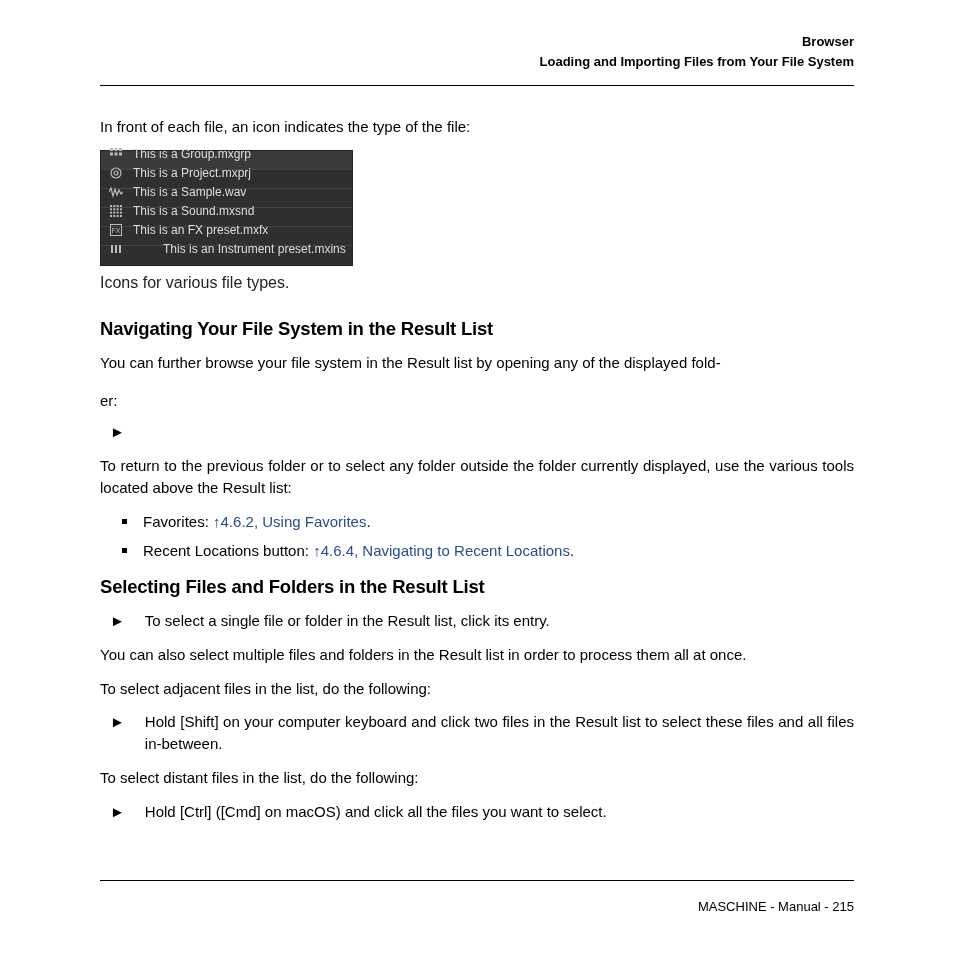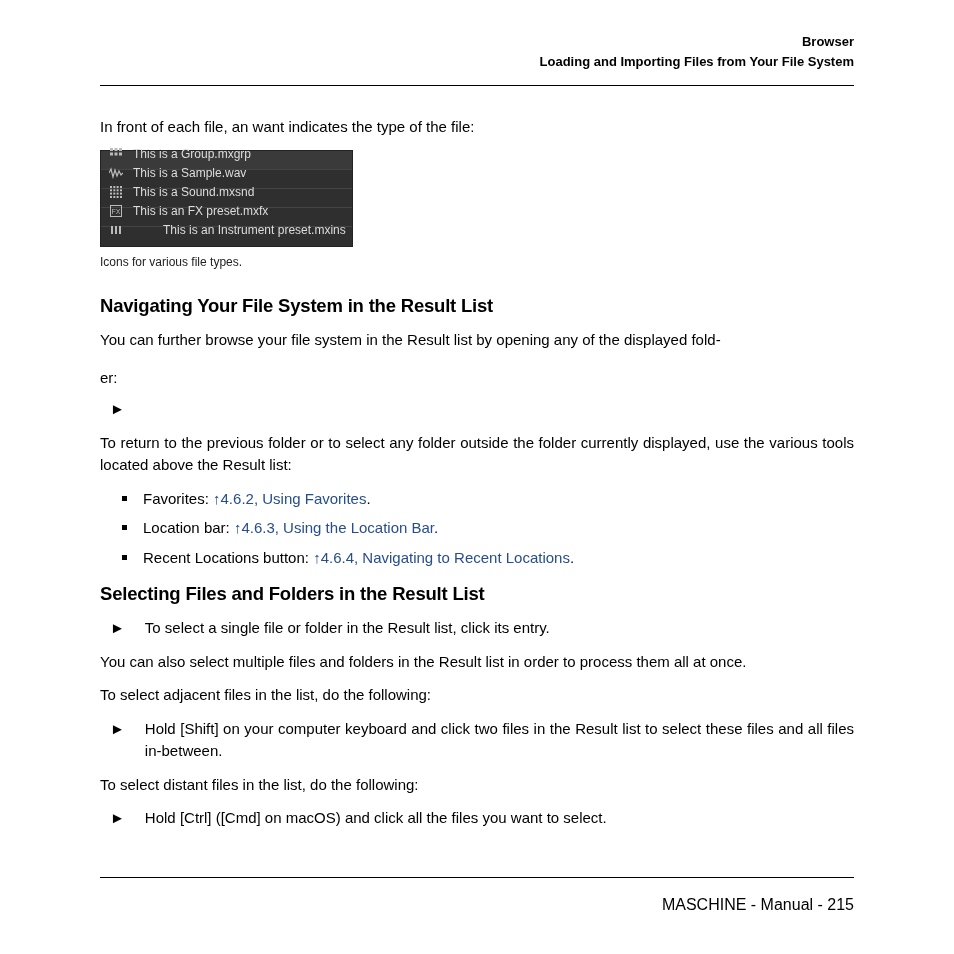--- a/index.html
+++ b/index.html
@@ -17,21 +17,21 @@
     font-size: 13px;
     line-height: 1.5;
     margin-bottom: 8px;
   }
   .header-title { font-weight: bold; }
   .header-sub { font-weight: bold; color: #000; }
   .header-rule { border: none; border-top: 1px solid #000; margin: 6px 0 30px 0; }
   .footer-rule { border: none; border-top: 1px solid #000; margin: 18px 0 10px 0; }
   .footer-line {
     text-align: right;
-    font-size: 16px;
+    font-size: 13px;
     font-family: Arial, Helvetica, sans-serif;
     margin-top: 8px;
   }
   .main { flex: 1 1 auto; }
   .body-text {
     font-size: 15px;
     line-height: 1.45;
     text-align: justify;
   }
   .intro { margin-bottom: 12px; }
@@ -61,21 +61,21 @@
     flex: 0 0 14px;
     color: #bbb;
   }
   .file-list-fig .flabel {
     flex: 1 1 auto;
     font-size: 12px;
     white-space: nowrap;
     overflow: hidden;
   }
   .fig-caption {
-    font-size: 12px;
+    font-size: 16px;
     color: #222;
     margin-top: 8px;
     margin-bottom: 26px;
   }
   h2.section {
     font-family: Arial, Helvetica, sans-serif;
     font-weight: bold;
     font-size: 18.5px;
     margin: 6px 0 12px 0;
     letter-spacing: -0.2px;
@@ -117,37 +117,46 @@
 <div class="page">
 
   <div class="header">
     <div class="header-title">Browser</div>
     <div class="header-sub">Loading and Importing Files from Your File System</div>
   </div>
   <hr class="header-rule">
 
   <div class="main">
 
-    <div class="body-text intro">In front of each file, an want indicates the type of the file:</div>
+    <div class="body-text intro">In front of each file, an icon indicates the type of the file:</div>
 
     <div class="file-list-fig">
       <div class="row">
         <span class="ficon">
           <svg width="12" height="12" viewBox="0 0 12 12">
               <g fill="#bbb">
                 <rect x="0" y="0" width="3" height="3"></rect>
                 <rect x="4.5" y="0" width="3" height="3"></rect>
                 <rect x="9" y="0" width="3" height="3"></rect>
                 <rect x="0" y="4.5" width="3" height="3"></rect>
                 <rect x="4.5" y="4.5" width="3" height="3"></rect>
                 <rect x="9" y="4.5" width="3" height="3"></rect>
               </g>
             </svg>
         </span>
         <span class="flabel">This is a Group.mxgrp</span>
+      </div>
+      <div class="row">
+        <span class="ficon">
+          <svg width="12" height="12" viewBox="0 0 12 12">
+              <circle cx="6" cy="6" r="5" fill="none" stroke="#bbb" stroke-width="1.2"></circle>
+              <circle cx="6" cy="6" r="2" fill="none" stroke="#bbb" stroke-width="1.2"></circle>
+            </svg>
+        </span>
+        <span class="flabel">This is a Project.mxprj</span>
       </div>
       <div class="row">
         <span class="ficon">
           <svg width="14" height="12" viewBox="0 0 14 12">
               <path d="M0 6 L2 2 L4 10 L6 3 L8 9 L10 4 L12 8 L14 6" fill="none" stroke="#bbb" stroke-width="1.2"></path>
             </svg>
         </span>
         <span class="flabel">This is a Sample.wav</span>
       </div>
       <div class="row">
@@ -213,26 +222,20 @@
     <div class="bullet-list">
       <div class="bullet-item">
         <span class="dot"></span>
         <span class="body-text">
           <span>Favorites: </span><span class="link">↑4.6.2, Using Favorites</span><span>.</span>
         </span>
       </div>
       <div class="bullet-item">
         <span class="dot"></span>
         <span class="body-text">
-          <span>Location bar: </span><span class="link">↑4.6.3, Using the Location Bar</span><span>.</span>
-        </span>
-      </div>
-      <div class="bullet-item">
-        <span class="dot"></span>
-        <span class="body-text">
           <span>Recent Locations button: </span><span class="link">↑4.6.4, Navigating to Recent Locations</span><span>.</span>
         </span>
       </div>
     </div>
 
     <h2 class="section" style="margin-top:14px;">Selecting Files and Folders in the Result List</h2>
 
     <div class="arrow-item">
       <span class="arrow-marker">►</span>
       <span class="body-text">To select a single file or folder in the Result list, click its entry.</span>

